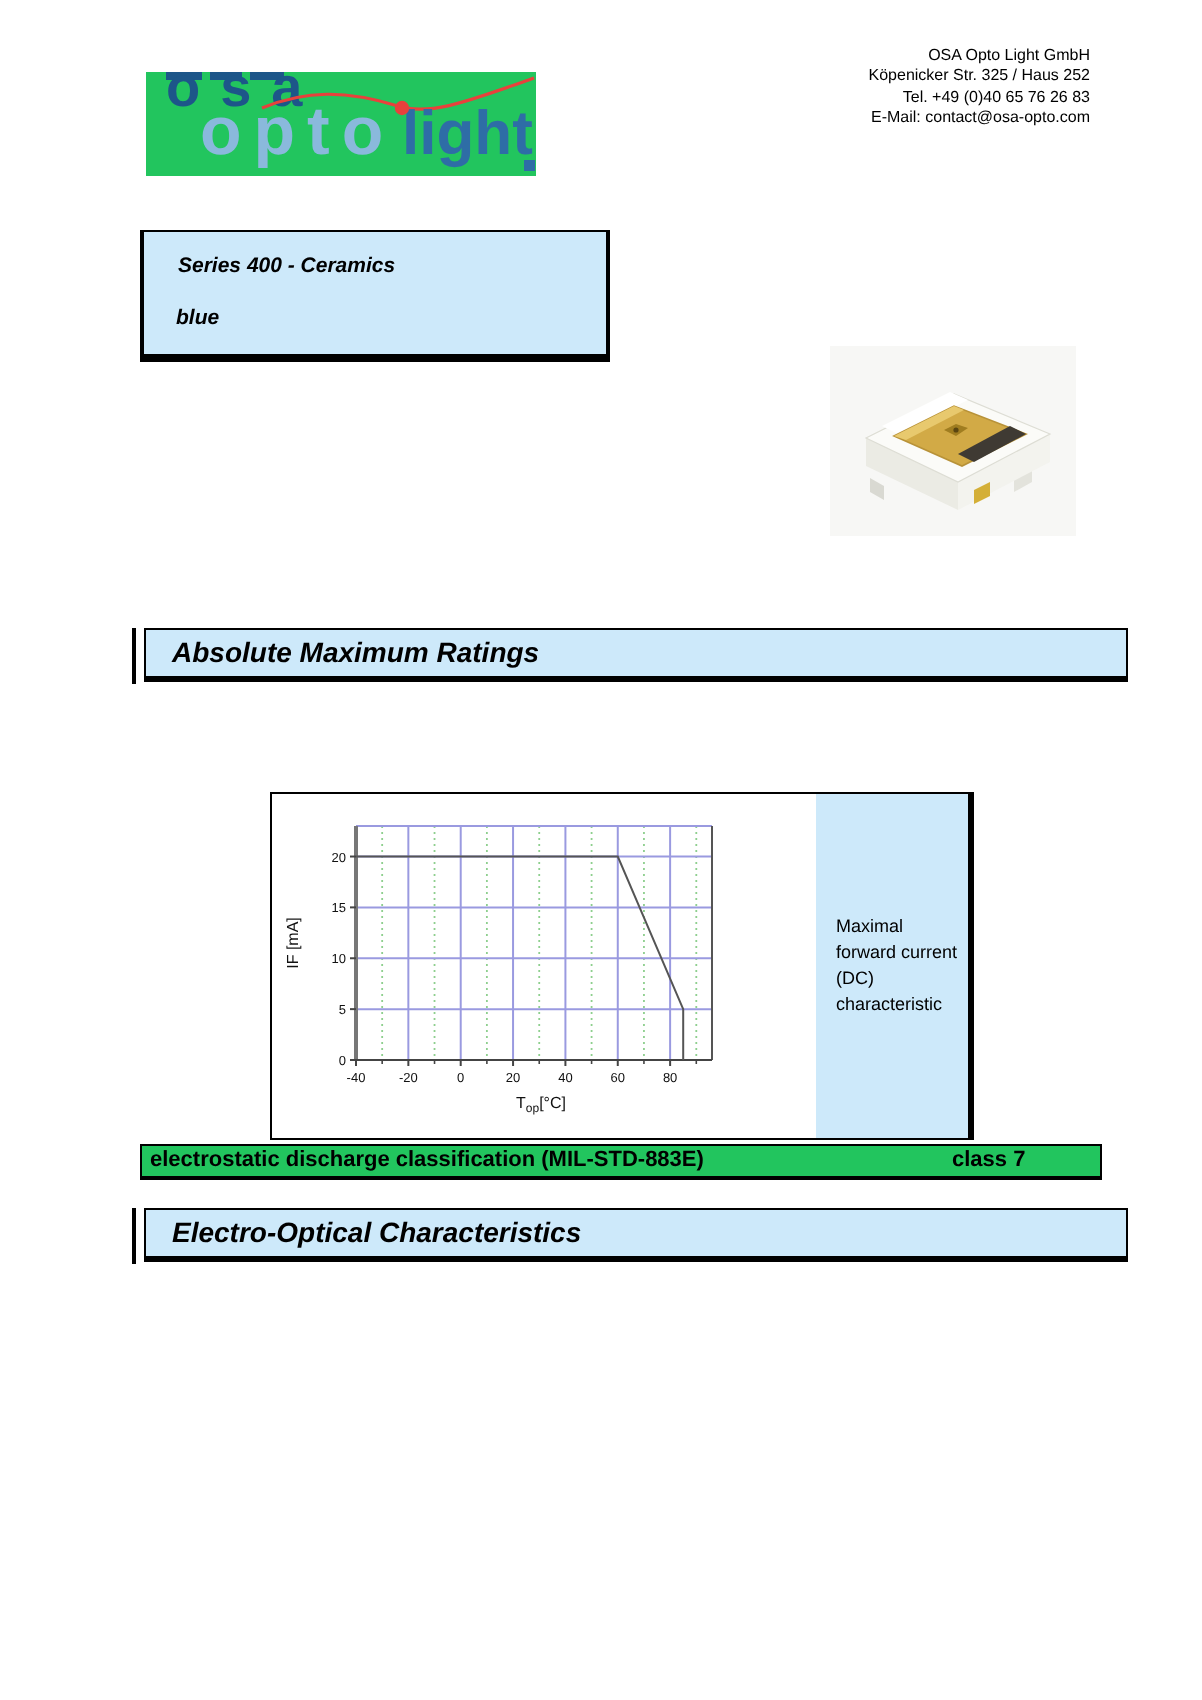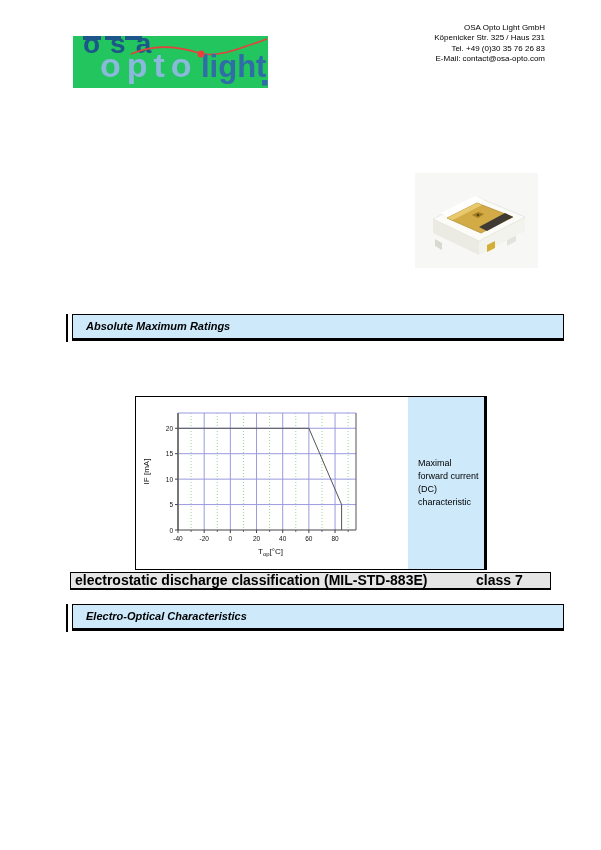--- a/index.html
+++ b/index.html
@@ -21,43 +21,43 @@
     box-sizing:content-box;
   }
   .series-title{font-size:10.5px;font-weight:bold;font-style:italic;margin:11px 0 0 17px;}
   .series-sub{font-size:10.5px;font-weight:bold;font-style:italic;margin:14px 0 0 16px;}
   
   .photo-box{position:absolute;left:415px;top:173px;width:123px;height:95px;background:#f7f7f5;}
   
   .section-bar{
     position:absolute;left:72px;width:477px;height:23px;background:#cde9fa;
     border:1px solid #000;border-bottom:3px solid #000;
-    font-size:11px;font-weight:bold;font-style:italic;line-height:22px;padding-left:13px;
+    font-size:14px;font-weight:bold;font-style:italic;line-height:22px;padding-left:13px;
     box-sizing:content-box;
   }
   .bar-edge{position:absolute;left:66px;width:2px;height:28px;background:#000;}
   .bar-amr{top:314px;}
   .edge-amr{top:314px;}
   .bar-eoc{top:604px;}
   .edge-eoc{top:604px;}
   
   .chart-block{
     position:absolute;left:135px;top:396px;width:348px;height:172px;background:#fff;
     border:1px solid #000;border-right-width:3px;
   }
   .chart-svg{position:absolute;left:0;top:0;}
   .chart-panel{
     position:absolute;left:272px;top:0;width:76px;height:172px;background:#cde9fa;
     display:flex;align-items:center;box-sizing:border-box;padding:2px 2px 2px 10px;
     font-size:9px;line-height:13px;justify-content:flex-end;
   }
   
   .esd-row{
-    position:absolute;left:70px;top:572px;width:479px;height:15px;background:#e5e5e5;
-    border:1px solid #000;border-bottom-width:2px;font-size:14px;font-weight:bold;line-height:15px;
+    position:absolute;left:70px;top:572px;width:479px;height:15px;background:#22c55e;
+    border:1px solid #000;border-bottom-width:2px;font-size:11px;font-weight:bold;line-height:15px;
   }
   .esd-label{position:absolute;left:4px;top:0;white-space:nowrap;}
   .esd-value{position:absolute;left:405px;top:0;white-space:nowrap;}
   svg text{font-family:"Liberation Sans","DejaVu Sans",sans-serif;}
 </style>
 </head>
 <body>
 
 <div class="page">
 
@@ -70,25 +70,29 @@
       <path d="M 58,18 C 80,9 100,9 126,17 C 142,22 160,15 194,3" fill="none" stroke="#e8413c" stroke-width="1.6"></path>
       <text x="27" y="41" font-size="34" font-weight="bold" letter-spacing="6" fill="#8ab9dc">opto</text>
       <text x="128" y="41" font-size="31" font-weight="bold" fill="#2e6da6">light</text>
       <circle cx="128" cy="18" r="3.6" fill="#e8413c"></circle>
       <rect x="189" y="44" width="5.5" height="5.5" fill="#2e6da6"></rect>
     </svg>
   </div>
 
   <div class="address-box">
     <div>OSA Opto Light GmbH</div>
-    <div>Köpenicker Str. 325 / Haus 231</div>
-    <div>Tel. +49 (0)30 35 76 26 83</div>
+    <div>Köpenicker Str. 325 / Haus 252</div>
+    <div>Tel. +49 (0)40 65 76 26 83</div>
     <div>E-Mail: contact@osa-opto.com</div>
   </div>
 
+  <div class="series-box">
+    <div class="series-title">Series 400 - Ceramics</div>
+    <div class="series-sub">blue</div>
+  </div>
 
   <div class="photo-box">
     <svg width="123" height="95" viewBox="0 0 123 95">
       <rect x="0" y="0" width="123" height="95" fill="#f7f7f5"></rect>
       <g transform="translate(6,6)">
         <polygon points="14,60 21,64 21,71 14,67" fill="#d9d9d2"></polygon>
         <polygon points="86,59 95,54 95,62 86,67" fill="#e3e3dc"></polygon>
         <polygon points="12,40 58,62 58,76 12,54" fill="#ebebe4"></polygon>
         <polygon points="58,62 104,38 104,52 58,76" fill="#f3f3ee"></polygon>
         <polygon points="12,40 56,18 104,38 58,62" fill="#fbfbf8" stroke="#ddddd4" stroke-width="0.6"></polygon>

